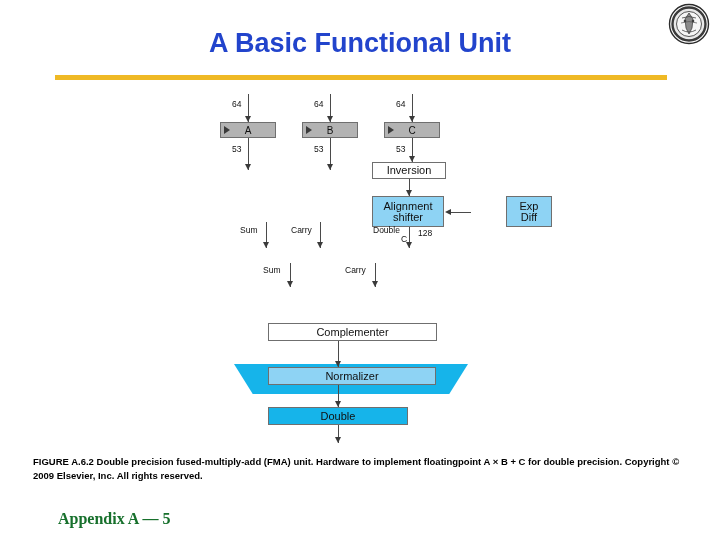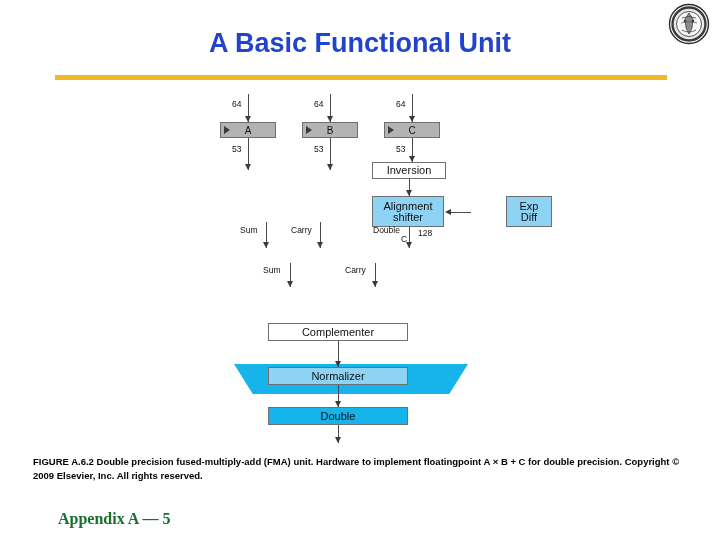--- a/index.html
+++ b/index.html
@@ -255,28 +255,28 @@
   <div class="arrowhead" style="left:371.5px; top:189px;"></div>
   <div class="wlabel" style="left:345px; top:174px;">Carry</div>
 
   <div id="cpa">
     <span>Carry Propagate Adder</span>
   </div>
 
   <div class="wire v" style="left:338px; top:302px; height:30px;"></div>
   <div class="arrowhead" style="left:334.5px; top:326px;"></div>
 
-  <div class="node white" style="left:268px; top:231px; width:140px; height:18px;">
+  <div class="node white" style="left:268px; top:231px; width:169px; height:18px;">
     <span>Complementer</span>
   </div>
 
   <div class="wire v" style="left:338px; top:249px; height:26px;"></div>
   <div class="arrowhead" style="left:334.5px; top:269px;"></div>
 
-  <div class="node lblue" style="left:268px; top:275px; width:140px; height:18px;">
+  <div class="node lblue" style="left:268px; top:275px; width:168px; height:18px;">
     <span>Normalizer</span>
   </div>
 
   <div class="wire v" style="left:338px; top:293px; height:22px;"></div>
   <div class="arrowhead" style="left:334.5px; top:309px;"></div>
 
   <div class="node cyan" style="left:268px; top:315px; width:140px; height:18px;">
     <span>Double</span>
   </div>
 

